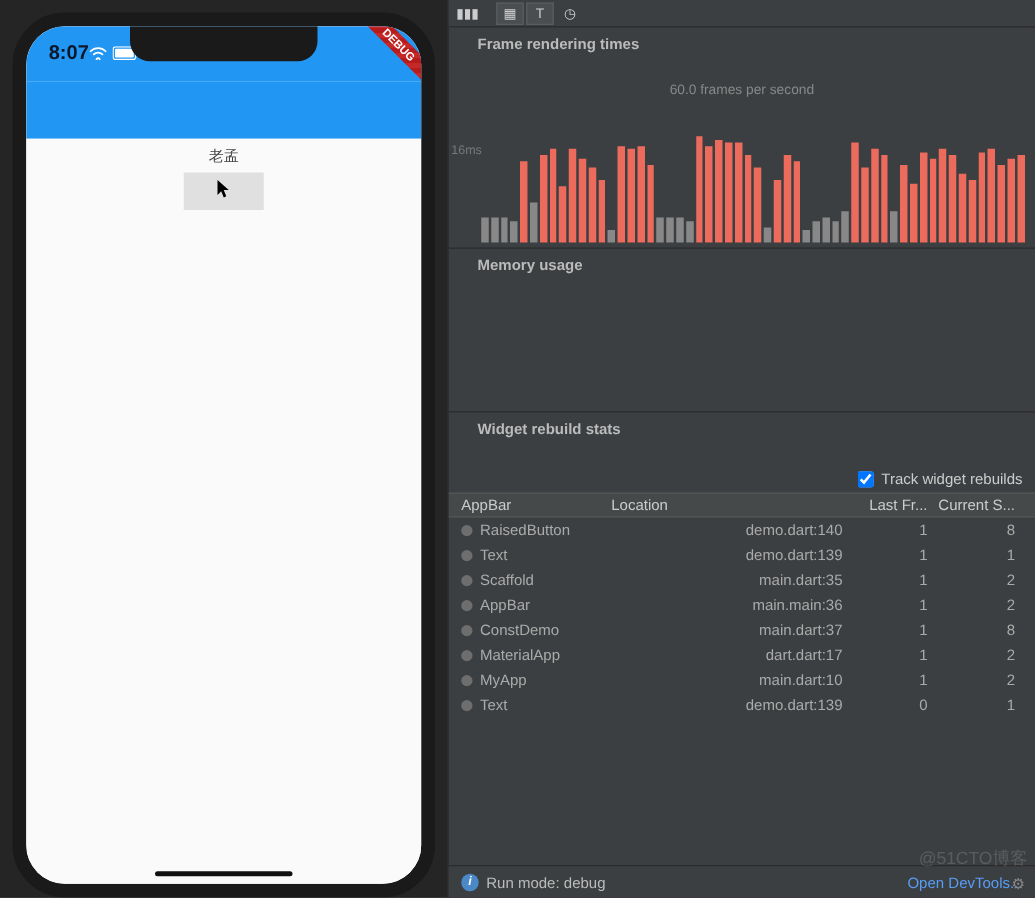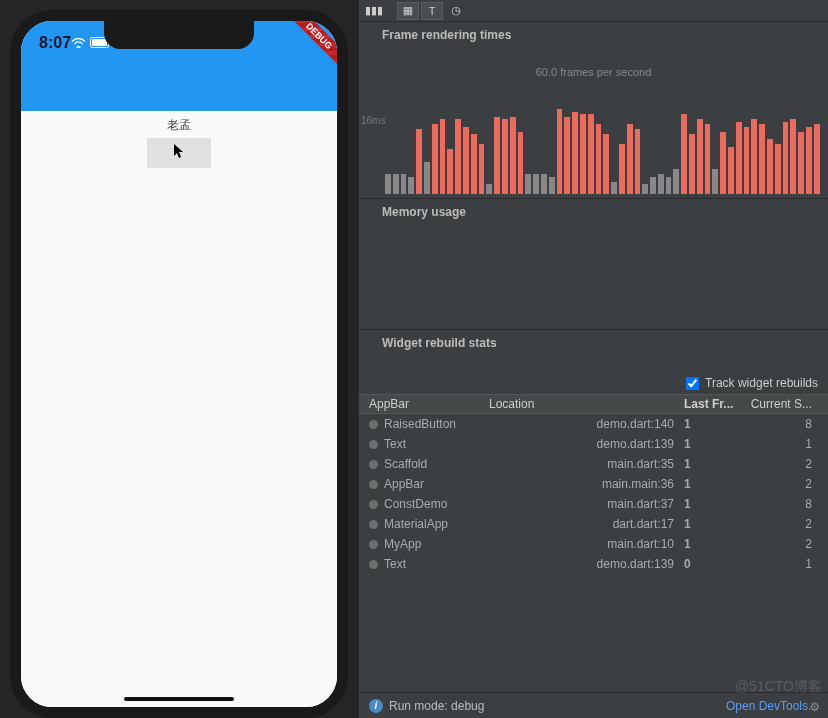--- a/index.html
+++ b/index.html
@@ -32,21 +32,21 @@
   .tick-16{position:absolute;left:2px;bottom:72px;font-size:10px;color:#777;}
   .divider{height:1px;background:#2b2b2b;}
   .mem{height:130px;}
   .rebuild{flex:1;display:flex;flex-direction:column;}
   .track-row{display:flex;justify-content:flex-end;align-items:center;padding:4px 10px;color:#ccc;margin-top:16px;}
   .track-row input{margin-right:6px;}
   .tbl-head,.tbl-row{display:flex;align-items:center;height:20px;font-size:12px;}
   .tbl-head{background:#45494a;border-top:1px solid #555;border-bottom:1px solid #555;color:#ccc;}
   .c-w{width:130px;padding-left:10px;}
   .c-l{flex:1;text-align:right;padding-right:10px;}
-  .c-lf{width:64px;padding-right:6px;font-weight:bold;}
+  .c-lf{width:64px;text-align:right;padding-right:6px;}
   .c-cs{width:80px;text-align:right;padding-right:16px;}
   .tbl-row{color:#aaa;}
   .dot{display:inline-block;width:9px;height:9px;border-radius:50%;background:#6e6e6e;margin-right:6px;vertical-align:middle;}
   .footer{height:26px;background:#3c3f41;border-top:1px solid #2b2b2b;display:flex;align-items:center;justify-content:space-between;padding:0 10px;font-size:12px;}
   .footer-left{color:#bbb;display:flex;align-items:center;gap:6px;}
   .info-i{width:14px;height:14px;border-radius:50%;background:#4a88c7;color:#fff;display:inline-flex;align-items:center;justify-content:center;font-size:10px;font-style:italic;font-weight:700;}
   .footer-right{color:#589df6;}
   .watermark{position:absolute;right:6px;bottom:22px;color:rgba(255,255,255,.15);font-size:14px;}
   .gear{position:absolute;right:8px;bottom:4px;color:#888;font-size:12px;}
 </style>

